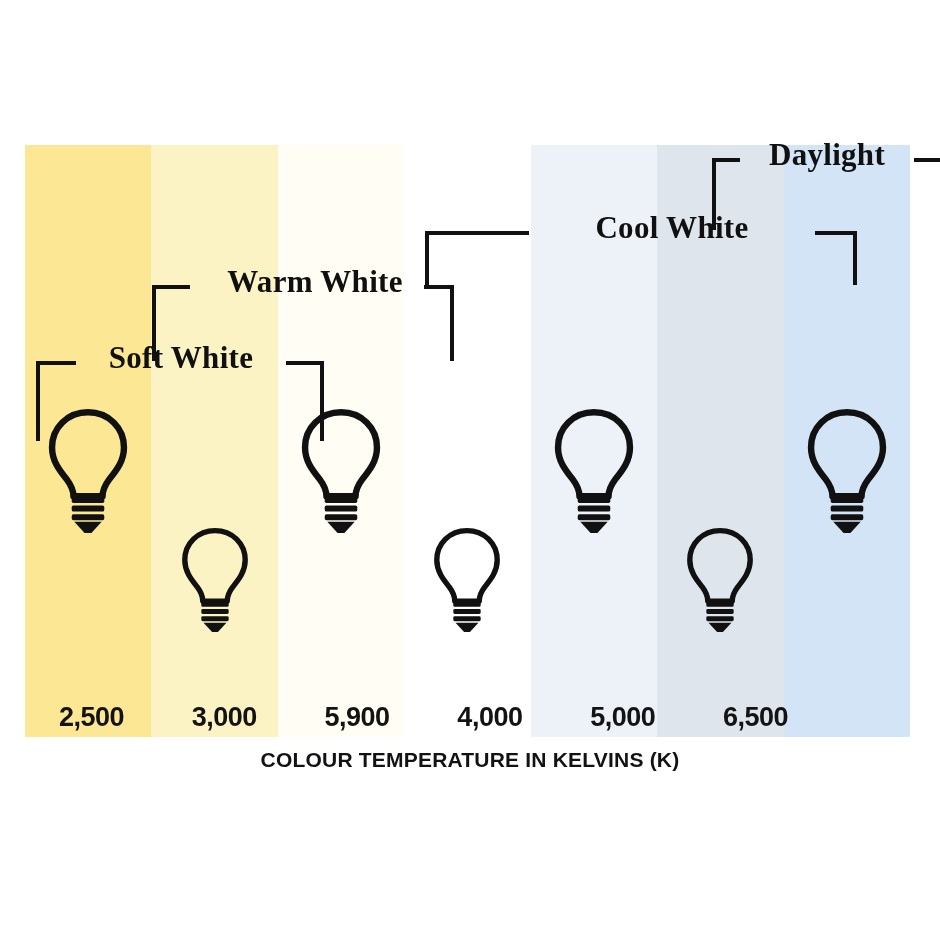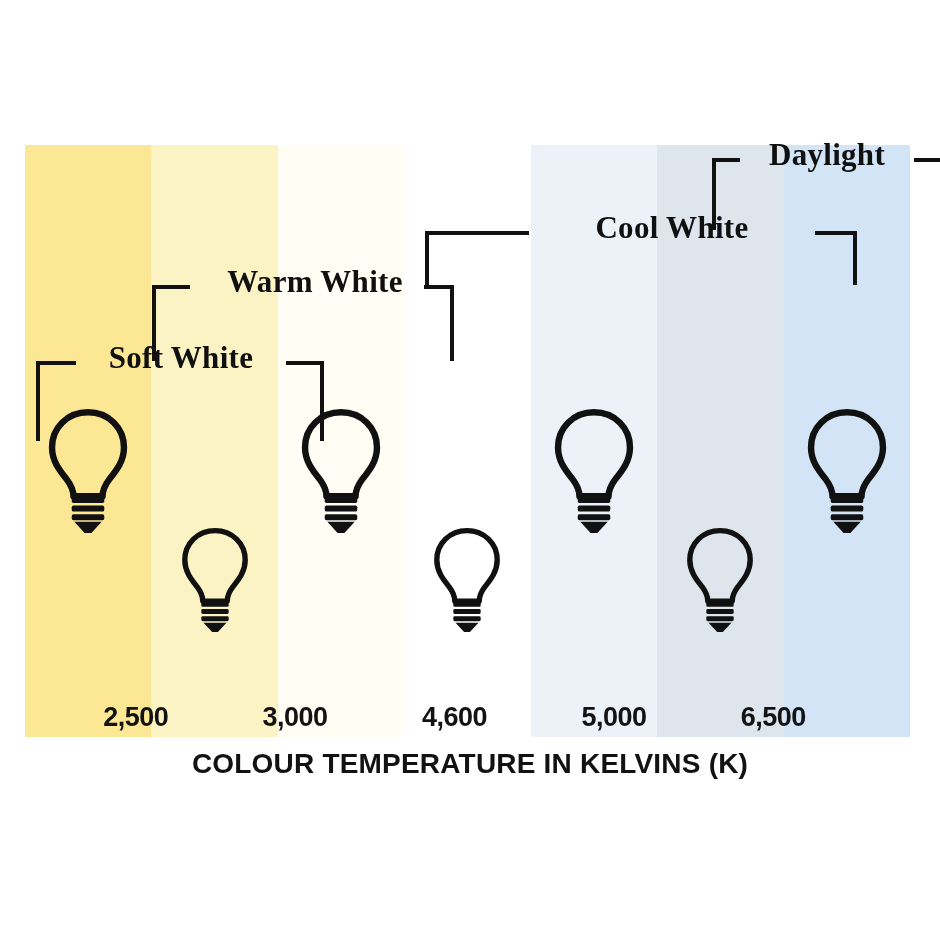--- a/index.html
+++ b/index.html
@@ -54,21 +54,20 @@
   .bulb svg { display: block; width: 100%; height: 100%; }
 
   
   #numbers {
     position: absolute;
     left: 25px;
     top: 697px;
     width: 797px;
     height: 40px;
     display: flex;
-    margin-left: 31px;
   }
   .kelvin {
     flex: 1 1 0;
     text-align: center;
     font-family: "Liberation Sans", sans-serif;
     font-weight: bold;
     font-size: 27px;
     color: #131313;
     letter-spacing: -0.5px;
     line-height: 40px;
@@ -76,21 +75,21 @@
 
   
   #axis-title {
     position: absolute;
     left: 0;
     top: 748px;
     width: 940px;
     text-align: center;
     font-family: "Liberation Sans", sans-serif;
     font-weight: bold;
-    font-size: 28px;
+    font-size: 21px;
     letter-spacing: 0.2px;
     color: #121212;
   }
 
   
   .bracket {
     position: absolute;
     padding-left: 44px;
   }
   .bracket .bar-left,
@@ -288,21 +287,22 @@
     <path d="M34 133 L66 133 L54 146 L46 146 Z"></path>
   </g>
 </svg>
         </div>
       </div>
     </div>
 
   <div id="numbers">
     <div class="kelvin">2,500</div>
     <div class="kelvin">3,000</div>
-    <div class="kelvin">4,600</div>
+    <div class="kelvin">5,900</div>
+    <div class="kelvin">4,000</div>
     <div class="kelvin">5,000</div>
     <div class="kelvin">6,500</div>
   </div>
 
   <div class="bracket" style="left:36px; top:361px; width:244px; height:80px;">
     <div class="bar-left" style="left:0;   width:40px;"></div>
     <div class="bar-right" style="right:0;  width:38px;"></div>
     <div class="leg-left" style="height:80px;"></div>
     <div class="leg-right" style="height:80px;"></div>
     <div class="bracket-label" style="left:38px; right:36px;">Soft White</div>

